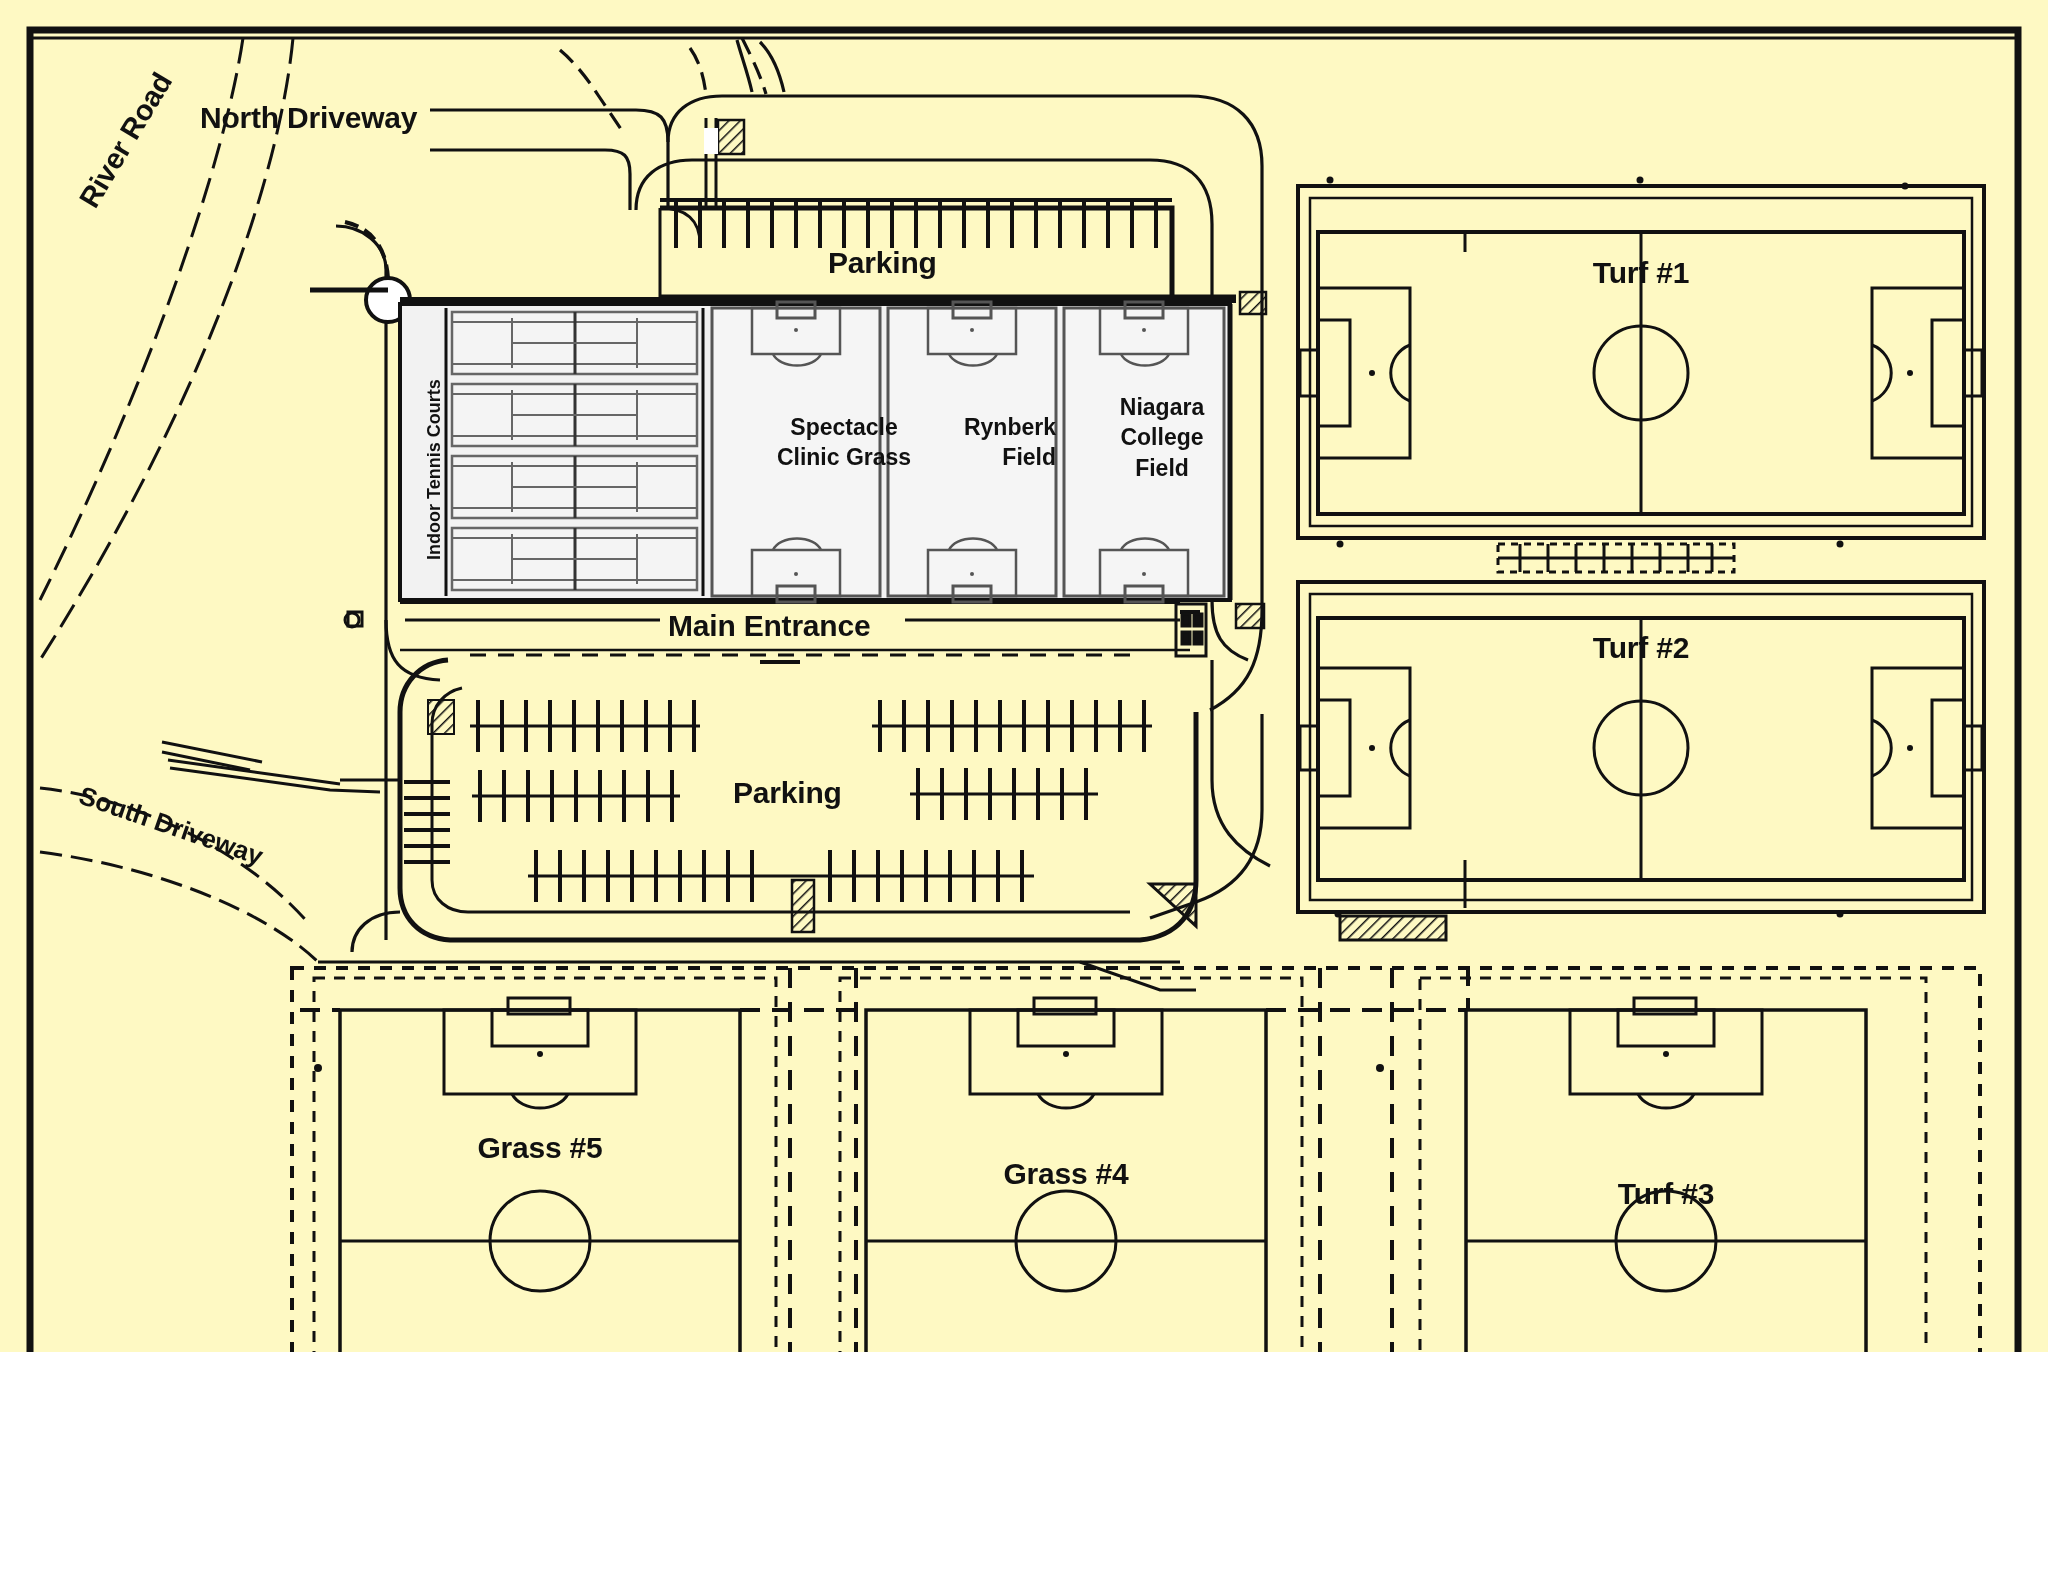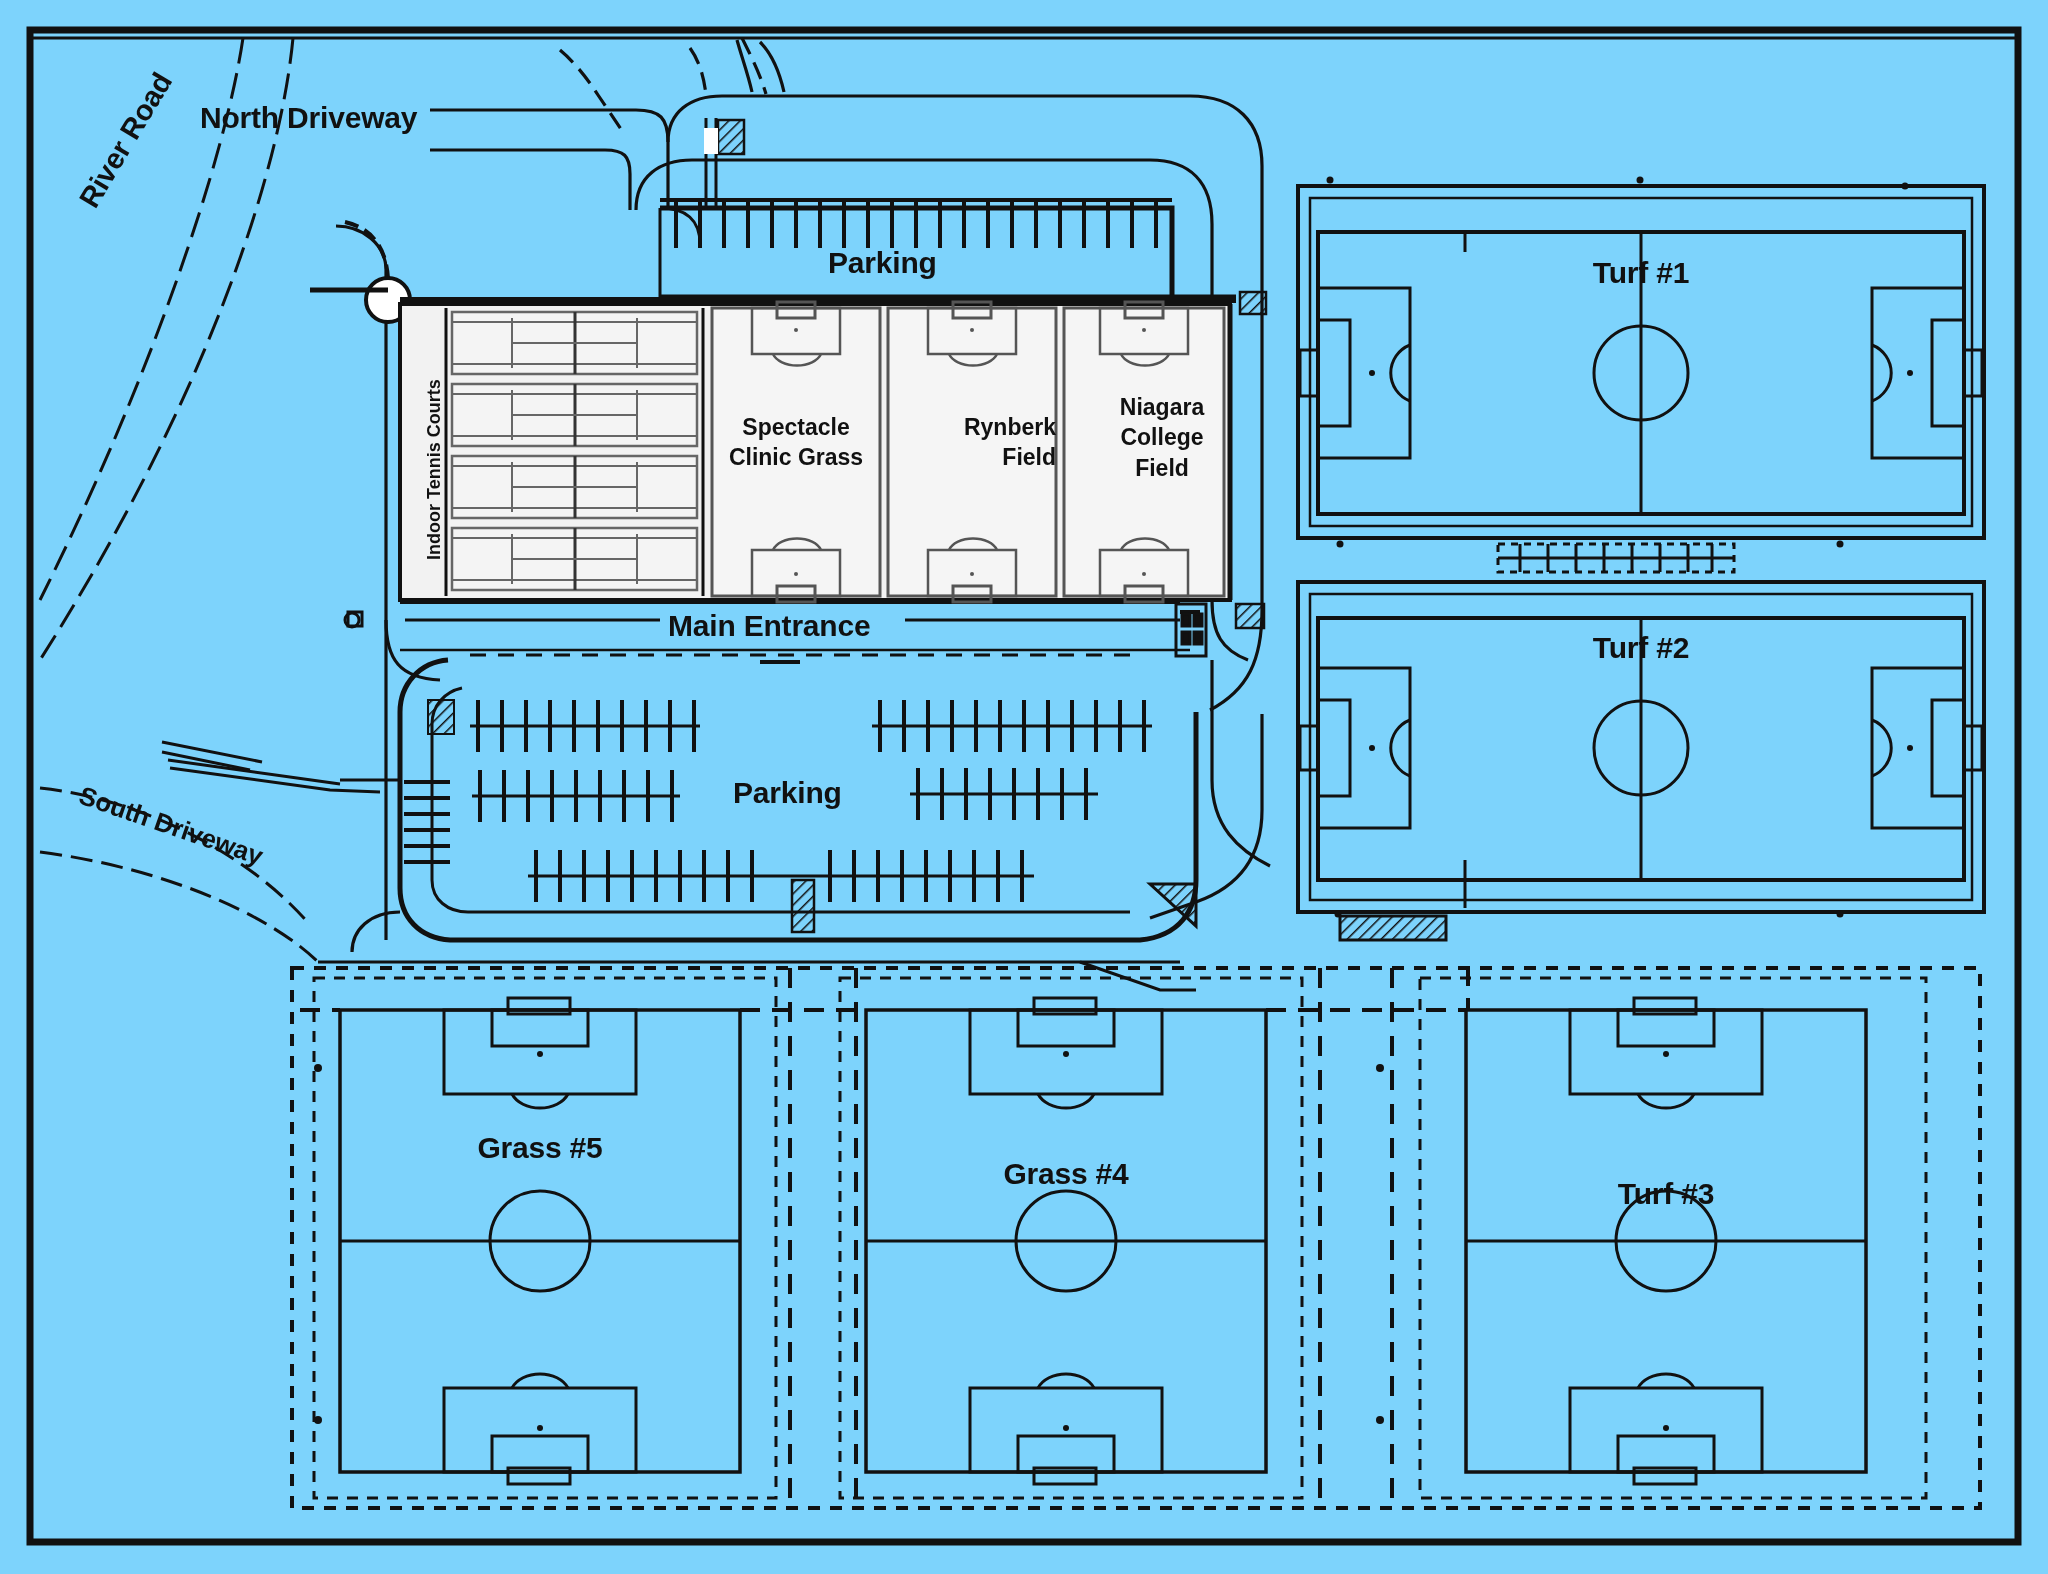--- a/index.html
+++ b/index.html
@@ -1,17 +1,17 @@
 <!DOCTYPE html>
 <html><head>
 <meta charset="utf-8">
 <style>
   html,body{margin:0;padding:0;background:#fff;}
   body{font-family:"Liberation Sans",sans-serif;}
-  #stage{position:relative;width:2048px;height:1574px;background:#7dd3fc;overflow:hidden;}
+  #stage{position:relative;width:2048px;height:1352px;background:#fef9c3;overflow:hidden;}
   svg#map{position:absolute;left:0;top:0;width:2048px;height:1574px;}
 
   .lbl{position:absolute;font-family:"Liberation Sans",sans-serif;font-weight:bold;color:#111;
        white-space:pre;line-height:1.18;text-align:center;letter-spacing:-0.2px;}
   .lbl.big{font-size:30px;}
   .rot-riverroad{transform:rotate(-59deg);transform-origin:left top;font-size:29px;}
   .rot-southdrive{transform:rotate(19deg);transform-origin:left top;font-size:26px;}
   .rot-tennis{transform:rotate(-90deg);transform-origin:left top;font-size:18px;letter-spacing:0px;}
 </style>
 </head>
@@ -457,21 +457,21 @@
 <div class="lbl rot-southdrive" style="left:85px; top:780px;">South Driveway</div>
 
 <div class="lbl big" style="left:828px; top:245px;">Parking</div>
 
 <div class="lbl big" style="left:668px; top:596px;margin-top:12px;">Main Entrance</div>
 
 <div class="lbl big" style="left:733px; top:775px;">Parking</div>
 
 <div class="lbl rot-tennis" style="left:424px; top:560px;">Indoor Tennis Courts</div>
 
-<div style="position:absolute;left:712px;top:412px;width:168px;text-align:center;font-size:23px;font-weight:bold;line-height:1.32;color:#111;font-family:'Liberation Sans',sans-serif;">
+<div style="position:absolute;left:712px;top:412px;width:168px;text-align:center;font-size:23px;font-weight:bold;line-height:1.32;color:#111;font-family:'Liberation Sans',sans-serif;padding-left:48px;">
   <div>Spectacle</div>
   <div>Clinic Grass</div>
 </div>
 
 <div style="position:absolute;left:888px;top:412px;width:168px;text-align:right;font-size:23px;font-weight:bold;line-height:1.32;color:#111;font-family:'Liberation Sans',sans-serif;">
   <div>Rynberk</div>
   <div>Field</div>
 </div>
 
 <div style="position:absolute;left:1064px;top:392px;width:160px;text-align:center;font-size:23px;font-weight:bold;line-height:1.32;color:#111;font-family:'Liberation Sans',sans-serif;padding-left:18px;">

